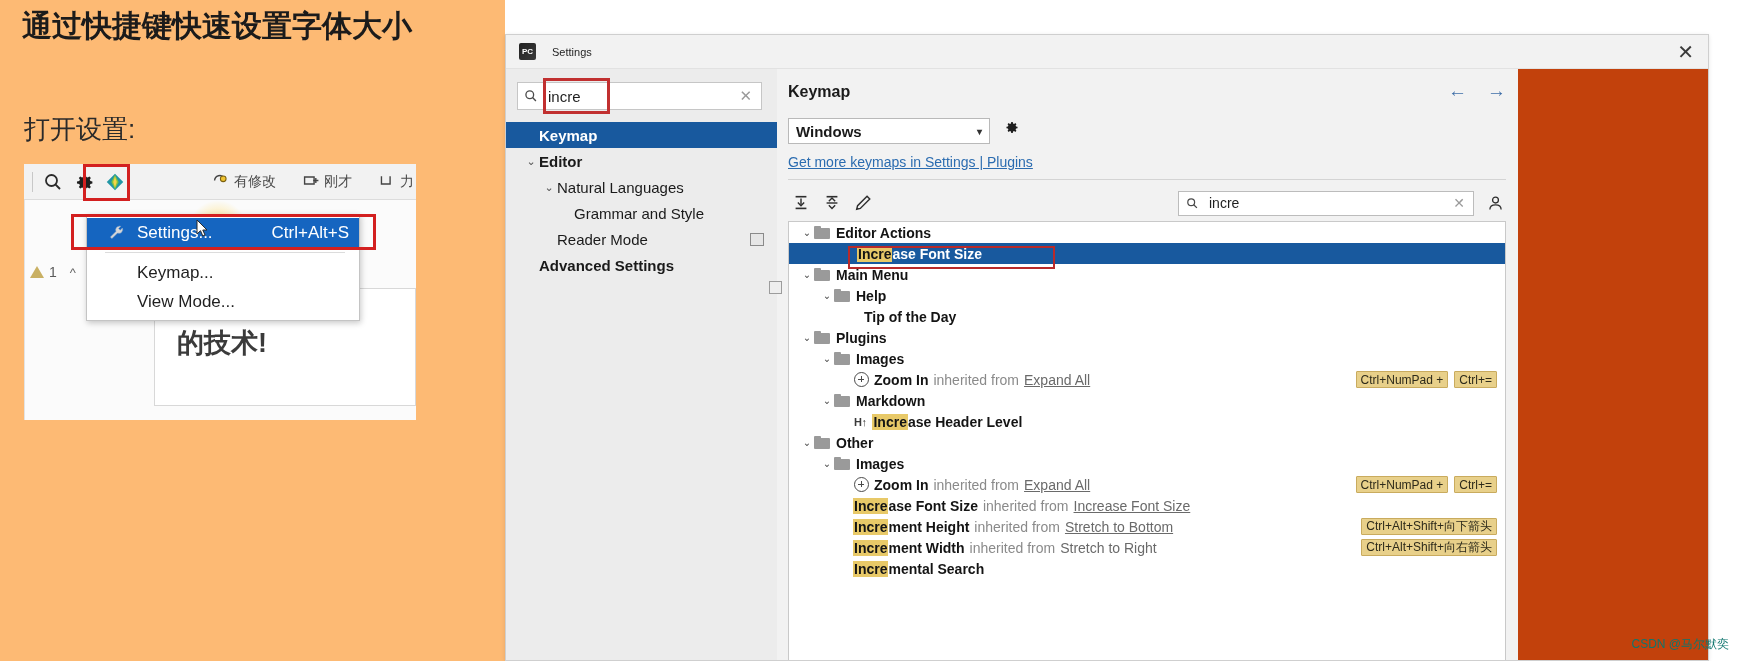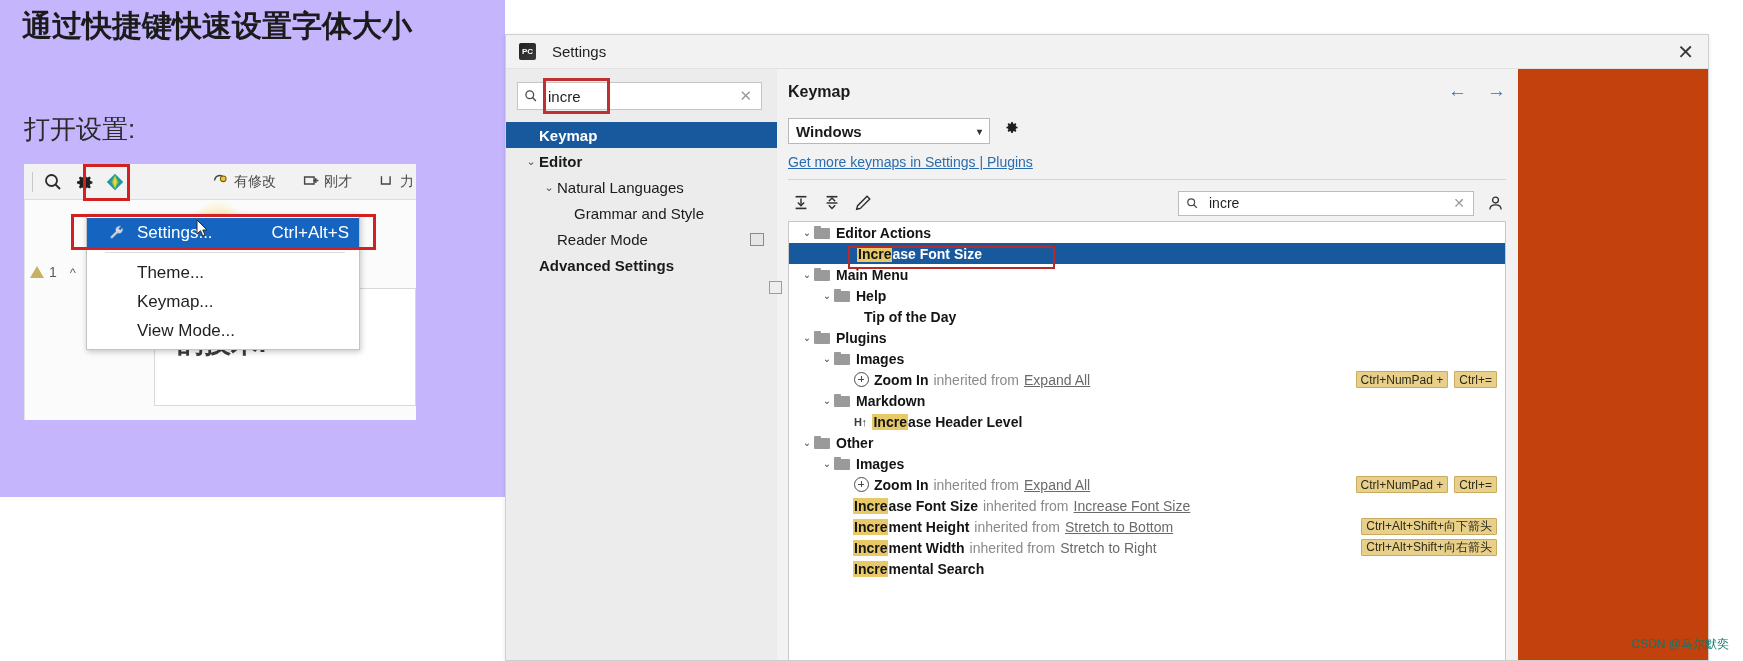--- a/index.html
+++ b/index.html
@@ -10,22 +10,22 @@
     background: #ffffff;
     font-family: "Liberation Sans", sans-serif;
     position: relative;
     overflow: hidden;
   }
 
   
   #left-panel {
     position: absolute;
     left: 0; top: 0;
-    width: 505px; height: 497px;
-    background: #c4b5fd;
+    width: 505px; height: 661px;
+    background: #fdba74;
   }
   #tutorial-title {
     position: absolute;
     left: 22px; top: 6px;
     font-size: 30px;
     font-weight: bold;
     color: #1b1b1b;
     letter-spacing: 0px;
     white-space: nowrap;
   }
@@ -190,21 +190,21 @@
   #dlg-app-icon {
     width: 17px; height: 17px; margin-left: 13px;
     background: linear-gradient(135deg,#222 0%, #3a3a3a 100%);
     border-radius: 2px;
     color: #fff; font-size: 8px; font-weight: bold;
     display: flex; align-items: center; justify-content: center;
     position: relative;
   }
   #dlg-title {
     margin-left: 16px;
-    font-size: 15px;
+    font-size: 11px;
     color: #1f1f1f;
   }
   #dlg-close {
     margin-left: auto; margin-right: 14px;
     font-size: 20px; color: #3a3a3a; line-height: 1;
     cursor: default;
   }
 
   
   #dlg-sidebar {
@@ -517,23 +517,20 @@
     <div class="menu-item selected">
       <span class="mi-icon">
         <svg width="17" height="17" viewBox="0 0 20 20">
             <path d="M13.5 2.5a4.5 4.5 0 00-4.1 6.3L2.8 15.4l1.8 1.8 6.6-6.6a4.5 4.5 0 005.8-5.9l-2.6 2.6-2-2 2.6-2.6a4.5 4.5 0 00-1.5-.2z" fill="#d8d8d8" stroke="#8aa8cc" stroke-width="0.6"></path>
           </svg>
       </span>
       <span class="mi-label">Settings...</span>
       <span class="mi-shortcut">Ctrl+Alt+S</span>
     </div>
     <div class="menu-sep"></div>
-    <div class="menu-item">
-      <span class="mi-label">Theme...</span>
-    </div>
     <div class="menu-item">
       <span class="mi-label">Keymap...</span>
     </div>
     <div class="menu-item">
       <span class="mi-label">View Mode...</span>
     </div>
   </div>
 
   <div class="redbox" id="redbox-gear"></div>
   <div class="redbox" id="redbox-settings"></div>

